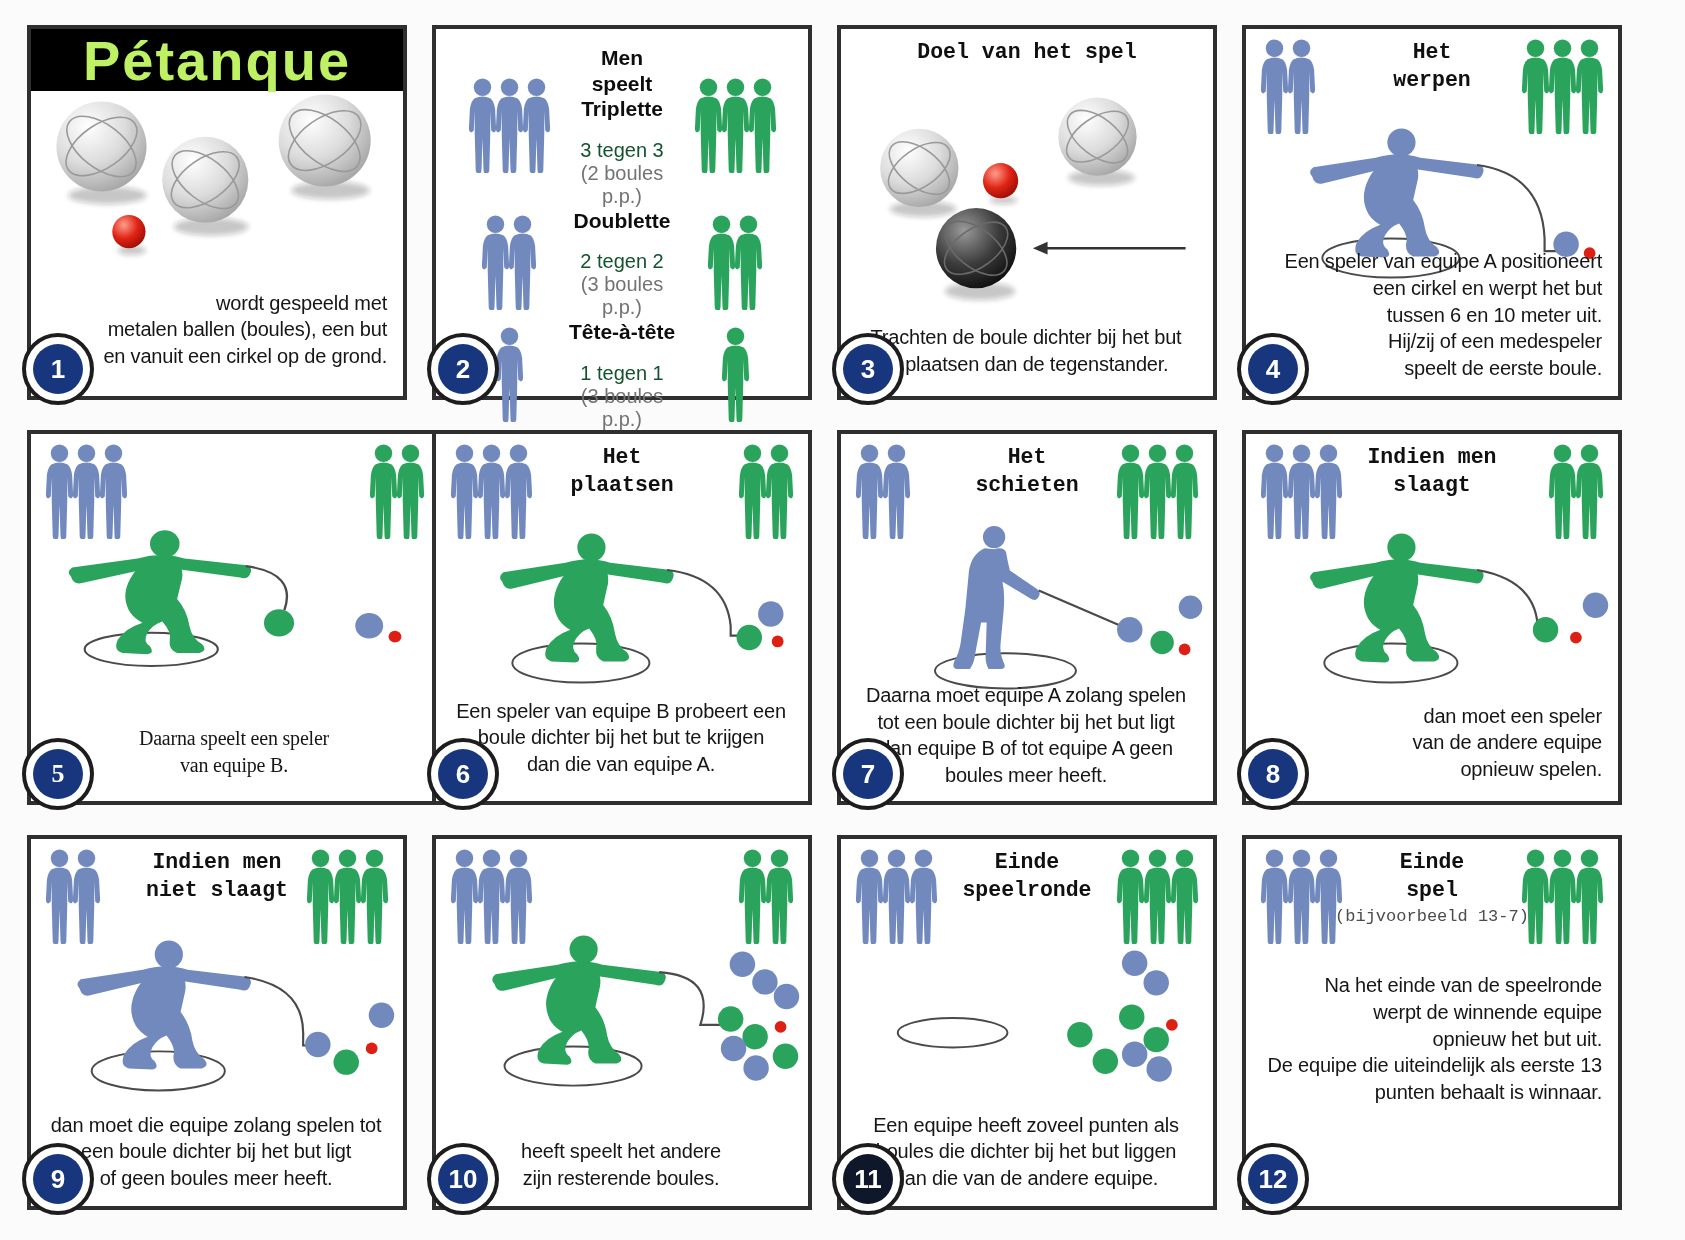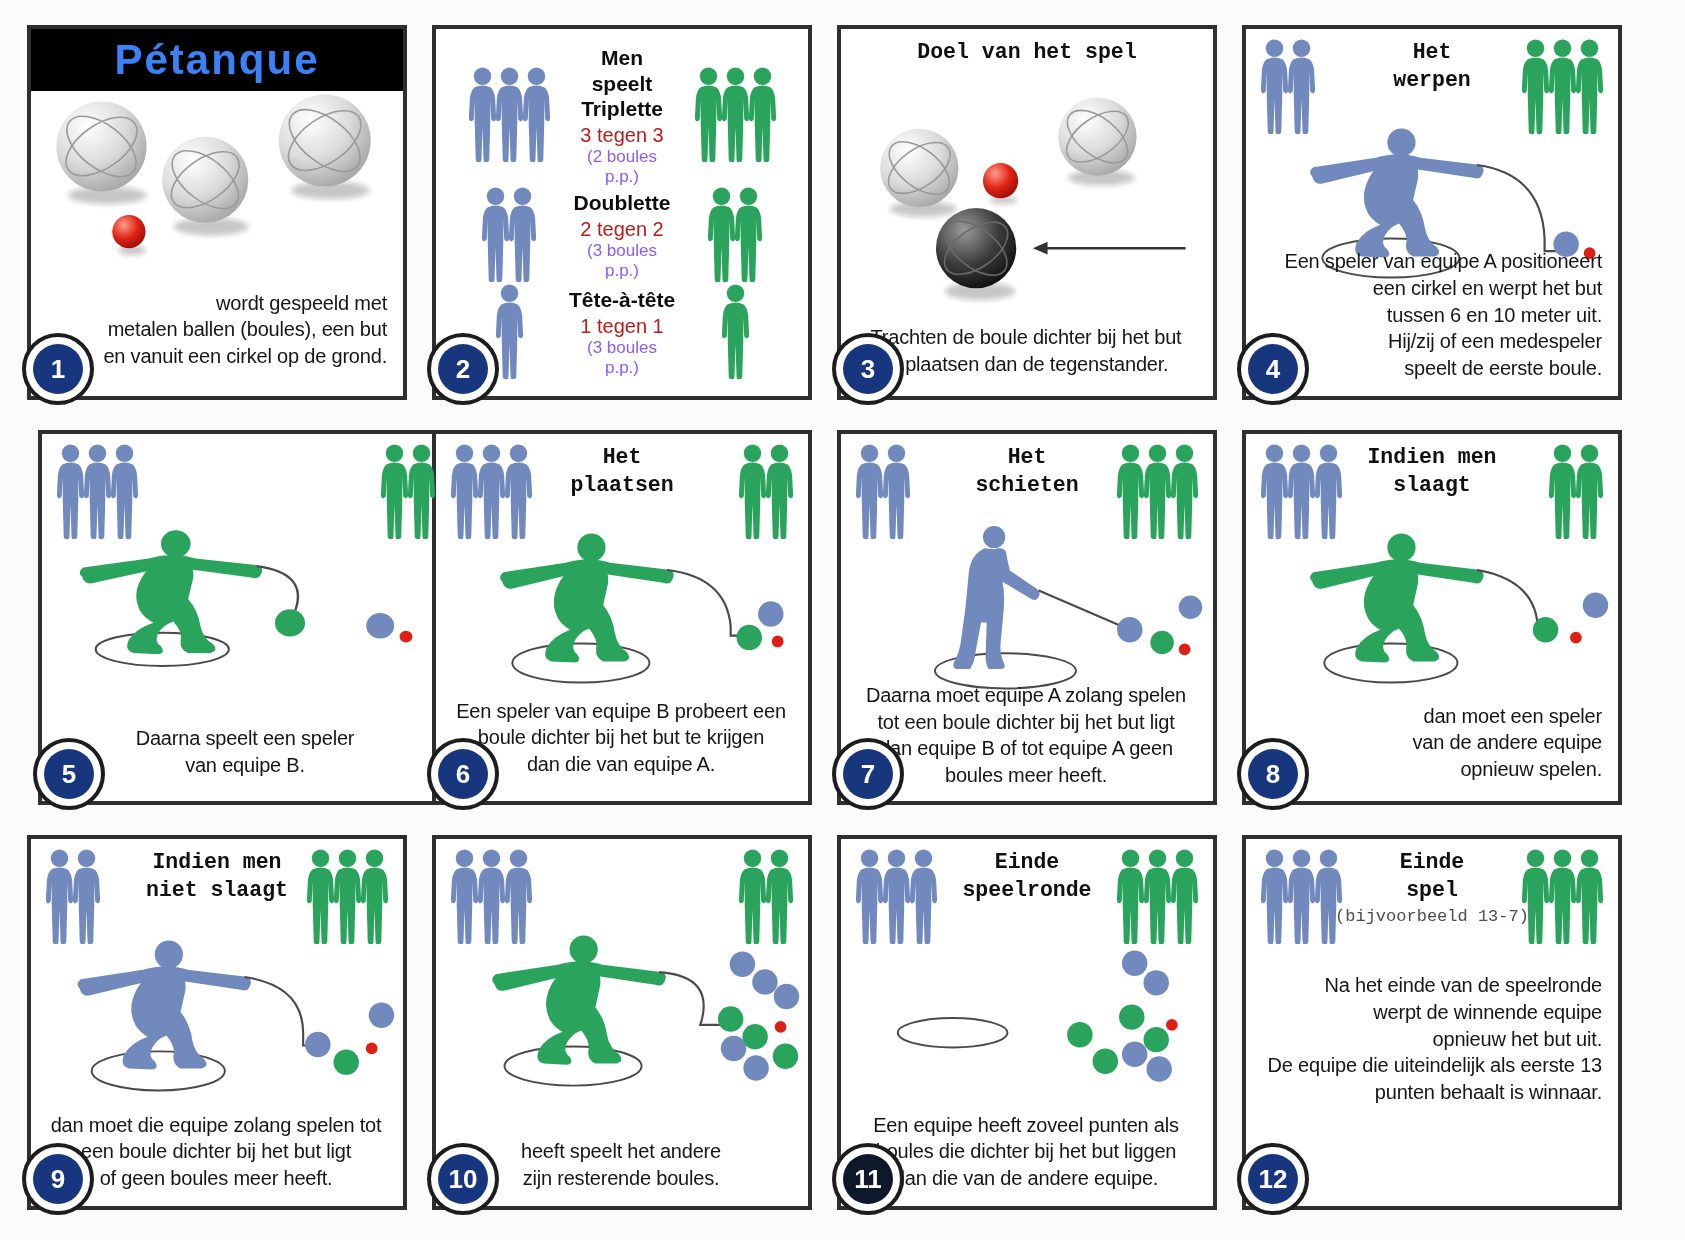--- a/index.html
+++ b/index.html
@@ -21,31 +21,31 @@
   .title .note{display:block;font-weight:normal;font-size:17px;color:#4c4c4c;margin-top:2px;}
   .caption{position:absolute;left:14px;right:16px;font-size:20px;line-height:1.34;
            color:#161616;letter-spacing:-0.2px;z-index:3;}
   .badge{position:absolute;left:-9px;bottom:-9px;width:64px;height:64px;background:#fff;
          border:4px solid #1d1d1d;border-radius:50%;display:flex;align-items:center;
          justify-content:center;z-index:6;}
   .badge-inner{width:50px;height:50px;border-radius:50%;display:flex;align-items:center;
          justify-content:center;color:#ffffff;font-weight:bold;font-size:26px;}
   .header-bar{position:absolute;top:0;left:0;right:0;height:62px;background:#000;
          display:flex;align-items:center;justify-content:center;z-index:2;}
-  .header-bar span{color:#3b82f6;font-size:42px;font-weight:bold;letter-spacing:2px;}
+  .header-bar span{color:#bef264;font-size:56px;font-weight:bold;letter-spacing:2px;}
   .rows{position:absolute;left:0;right:0;top:0;bottom:0;display:flex;flex-direction:column;
          justify-content:space-between;padding:16px 14px 16px;box-sizing:border-box;z-index:2;}
   .prow{display:flex;align-items:center;}
   .slot{width:118px;display:flex;justify-content:center;align-items:flex-end;}
   .slot svg{margin-left:-6px;}
   .slot svg:first-child{margin-left:0;}
   .rowtext{flex:1;text-align:center;}
   .rowlabel{font-weight:bold;font-size:21px;line-height:1.22;color:#0d0d0d;}
-  .rowvalue{font-size:20px;margin-top:2px;color:#b91c1c;}
-  .rownote{font-size:17px;color:#8b5cf6;}
+  .rowvalue{font-size:20px;margin-top:17px;color:#14532d;}
+  .rownote{font-size:20px;color:#737373;}
   .logo{position:absolute;right:8px;bottom:6px;z-index:4;}
   #svg-defs{position:absolute;width:0;height:0;overflow:hidden;}
 </style>
 </head>
 <body>
 
 <svg id="svg-defs" aria-hidden="true">
   <defs>
     <radialGradient id="gSilver" cx="35%" cy="28%" r="75%">
       <stop offset="0%" stop-color="#ffffff"></stop>
@@ -273,21 +273,21 @@
         <div>Een speler van equipe A positioneert</div>
         <div>een cirkel en werpt het but</div>
         <div>tussen 6 en 10 meter uit.</div>
         <div>Hij/zij of een medespeler</div>
         <div>speelt de eerste boule.</div>
       </div>
       <div class="badge">
         <div class="badge-inner" style="background: rgb(23, 54, 126);">4</div>
       </div>
     </section>
-    <section class="panel" style="left: 38px; top: 430px; width: 416px; height: 375px;">
+    <section class="panel" style="left: 27px; top: 430px; width: 416px; height: 375px; font-family: Liberation Serif, serif;">
       <svg viewBox="0 0 380 375" preserveAspectRatio="none" class="art">
         <ellipse cx="112" cy="220" rx="62" ry="17" fill="none" stroke="#4a4a4a" stroke-width="2"></ellipse>
         <use x="28" y="95" width="184" height="138" fill="#2aa45c" href="#sym-squat" xlink:href="#sym-squat"></use>
         <path d="M200,135 Q248,142 236,180" fill="none" stroke="#4a4a4a" stroke-width="2.2"></path>
         <circle cx="231" cy="193" r="14" fill="#2aa45c"></circle>
         <circle cx="315" cy="196" r="13" fill="#7289bd"></circle>
         <circle cx="339" cy="207" r="6" fill="#de1f13"></circle>
       </svg>
       <div class="team blue">
         <svg viewBox="0 0 34 100" width="33" height="97">

